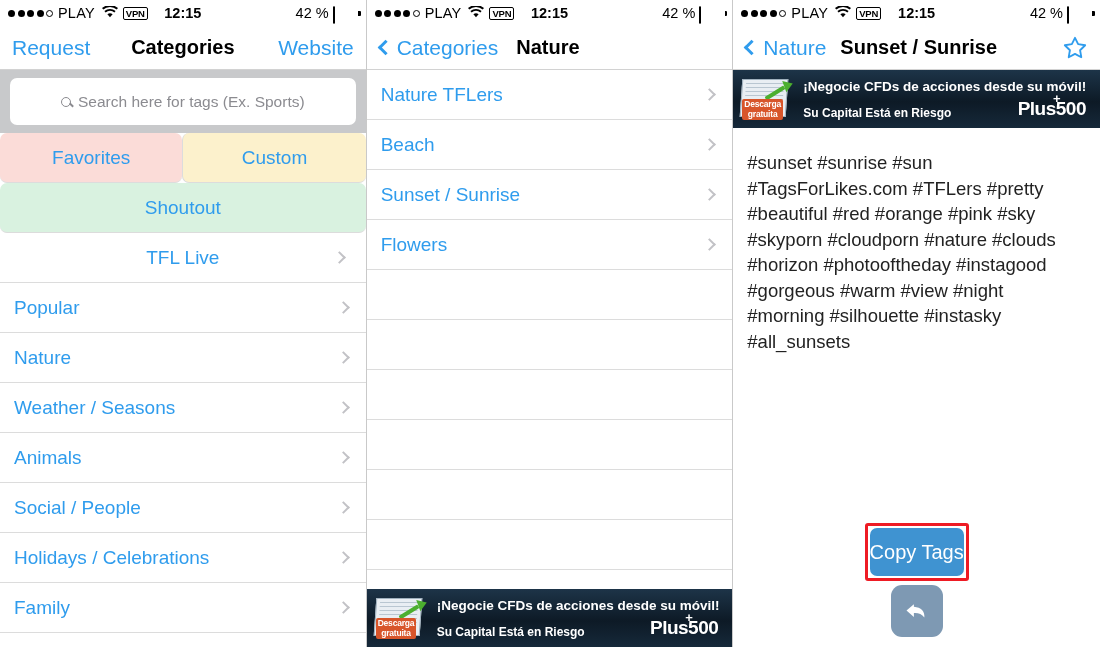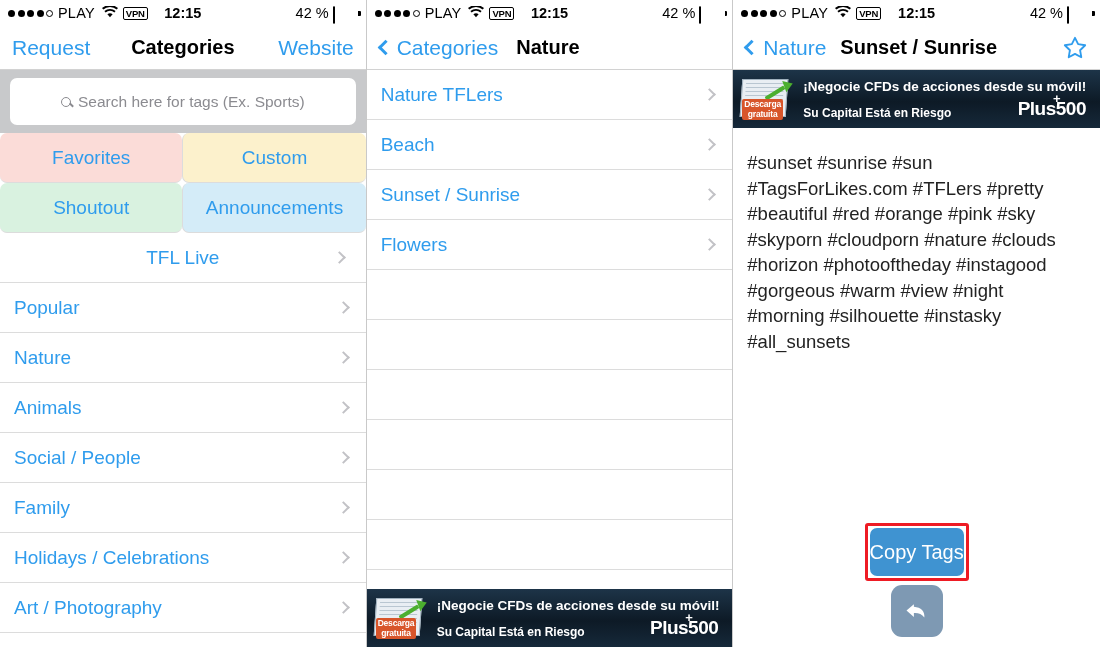--- a/index.html
+++ b/index.html
@@ -257,50 +257,53 @@
         <span>Search here for tags (Ex. Sports)</span>
       </div>
     </div>
 
     <div class="tilerow">
       <div class="tile" style="background:#fbdcd8">Favorites</div>
       <div class="tile" style="background:#fcf1cc">Custom</div>
     </div>
     <div class="tilerow">
       <div class="tile" style="background:#d9f2e0">Shoutout</div>
-      <div class="tile" style="background:#d4ecf8">Announcements</div>
     </div>
 
     <div class="row center">
       <span class="lbl">TFL Live</span>
       <span class="chev-r"></span>
     </div>
 
     <div class="row">
       <span class="lbl">Popular</span>
       <span class="chev-r"></span>
     </div>
     <div class="row">
       <span class="lbl">Nature</span>
       <span class="chev-r"></span>
     </div>
     <div class="row">
+      <span class="lbl">Weather / Seasons</span>
+      <span class="chev-r"></span>
+    </div>
+    <div class="row">
       <span class="lbl">Animals</span>
       <span class="chev-r"></span>
     </div>
     <div class="row">
       <span class="lbl">Social / People</span>
       <span class="chev-r"></span>
     </div>
     <div class="row">
+      <span class="lbl">Holidays / Celebrations</span>
+      <span class="chev-r"></span>
+    </div>
+    <div class="row">
       <span class="lbl">Family</span>
-      <span class="chev-r"></span>
-    </div>
-    <div class="row">
-      <span class="lbl">Holidays / Celebrations</span>
       <span class="chev-r"></span>
     </div>
     <div class="row">
       <span class="lbl">Art / Photography</span>
       <span class="chev-r"></span>
     </div>
   </div>
 
   <div class="panel">
 

